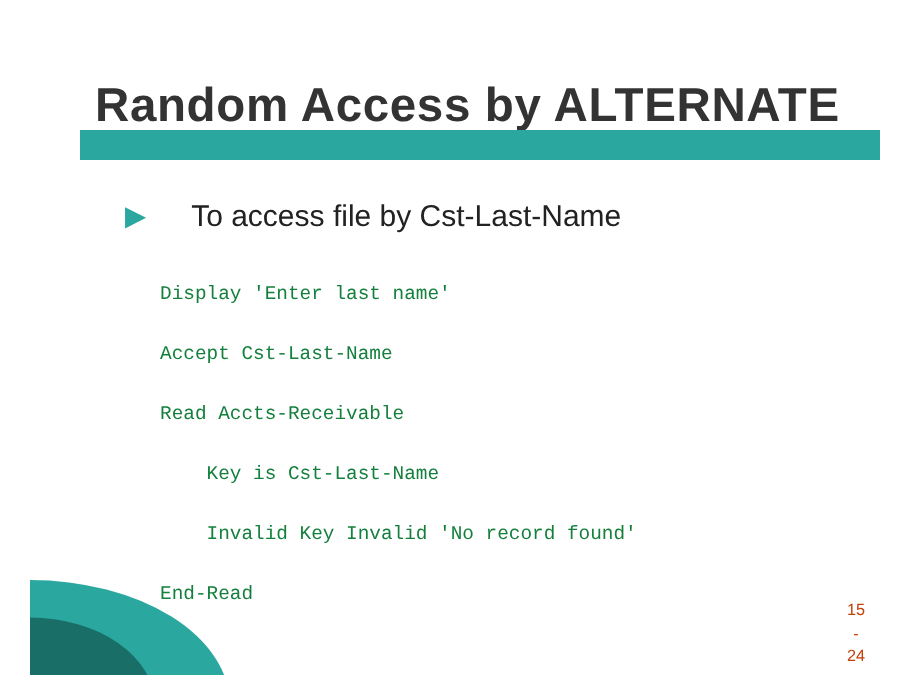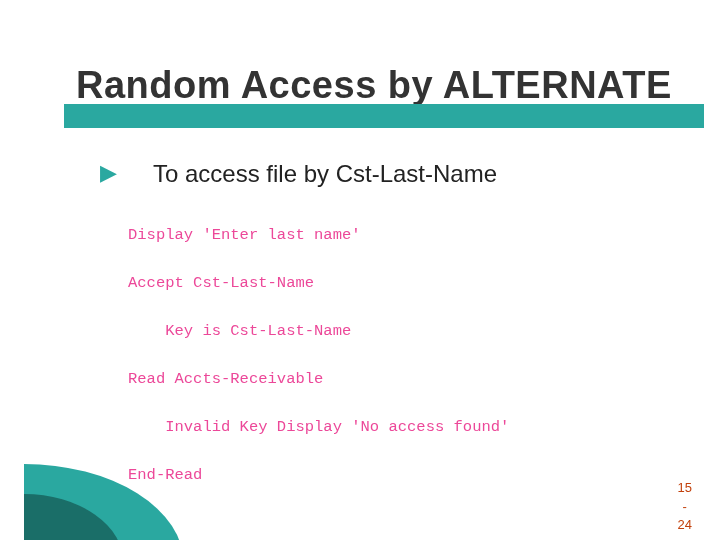--- a/index.html
+++ b/index.html
@@ -94,21 +94,21 @@
       font-family: Arial, sans-serif;
     }
 
     .code-block {
       position: absolute;
       top: 175px;
       left: 80px;
       right: 40px;
       font-family: 'Courier New', Courier, monospace;
       font-size: 15.5px;
-      color: #ec4899;
+      color: #15803d;
       line-height: 1.55;
     }
 
     .code-line {
       white-space: pre;
       display: block;
     }
 
     .page-number {
       position: absolute;
@@ -134,23 +134,23 @@
   <div class="bullet-section">
     <div class="bullet-item">
       <span class="bullet-arrow">▶</span>
       <span class="bullet-text">To access file by Cst-Last-Name</span>
     </div>
   </div>
 
   <div class="code-block">
     <span class="code-line">Display 'Enter last name'</span>
     <span class="code-line">Accept Cst-Last-Name</span>
+    <span class="code-line">Read Accts-Receivable</span>
     <span class="code-line">    Key is Cst-Last-Name</span>
-    <span class="code-line">Read Accts-Receivable</span>
-    <span class="code-line">    Invalid Key Display 'No access found'</span>
+    <span class="code-line">    Invalid Key Invalid 'No record found'</span>
     <span class="code-line">End-Read</span>
   </div>
 
   <div class="page-number">
     <span>15</span><br>
     <span>-</span><br>
     <span>24</span>
   </div>
 
 </div>

